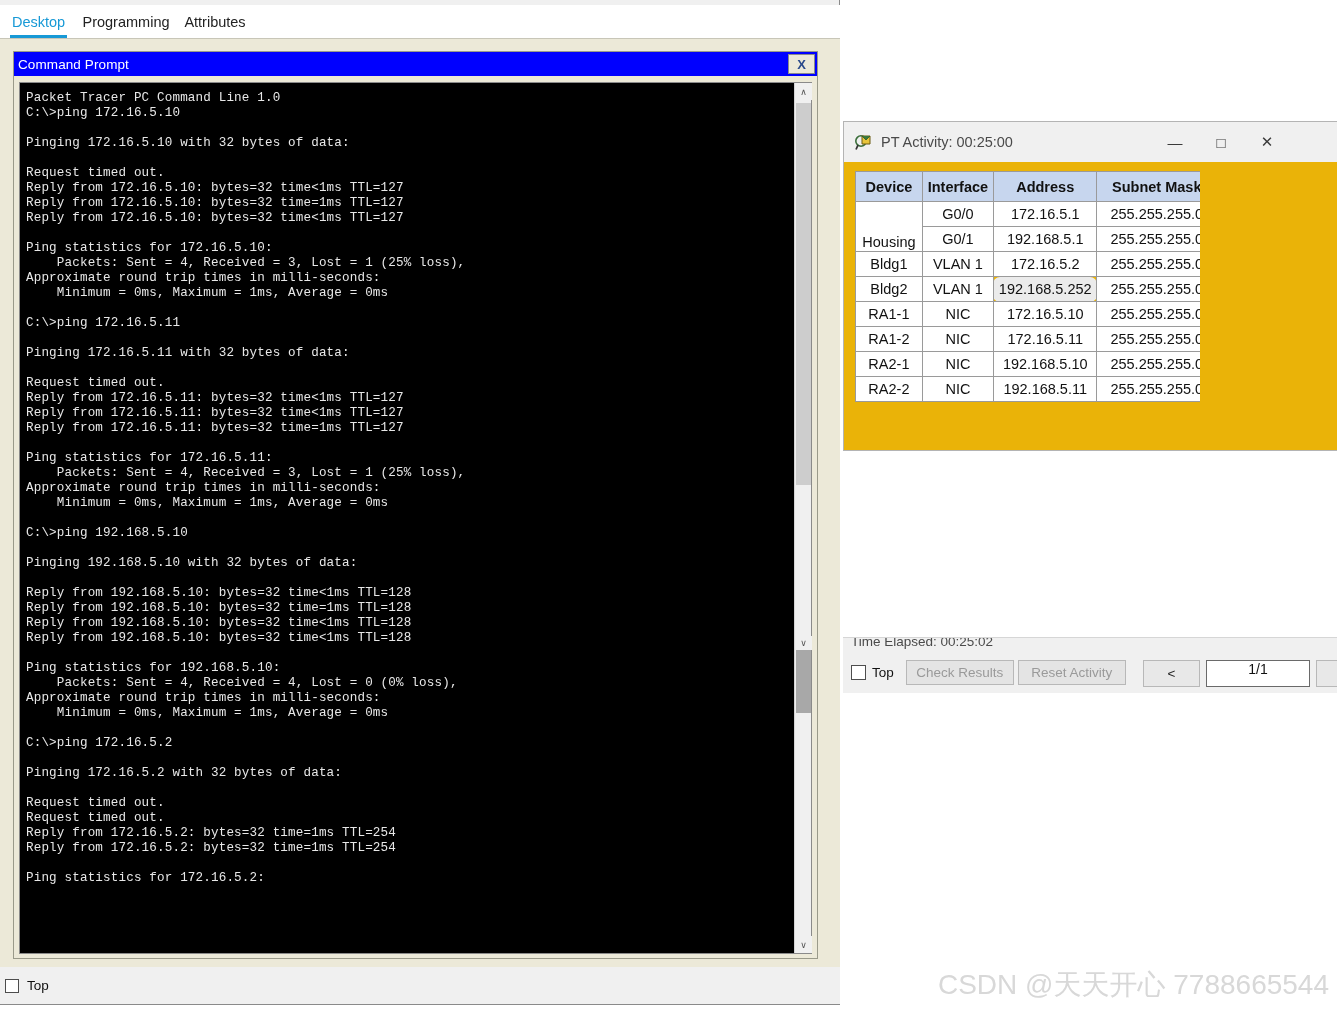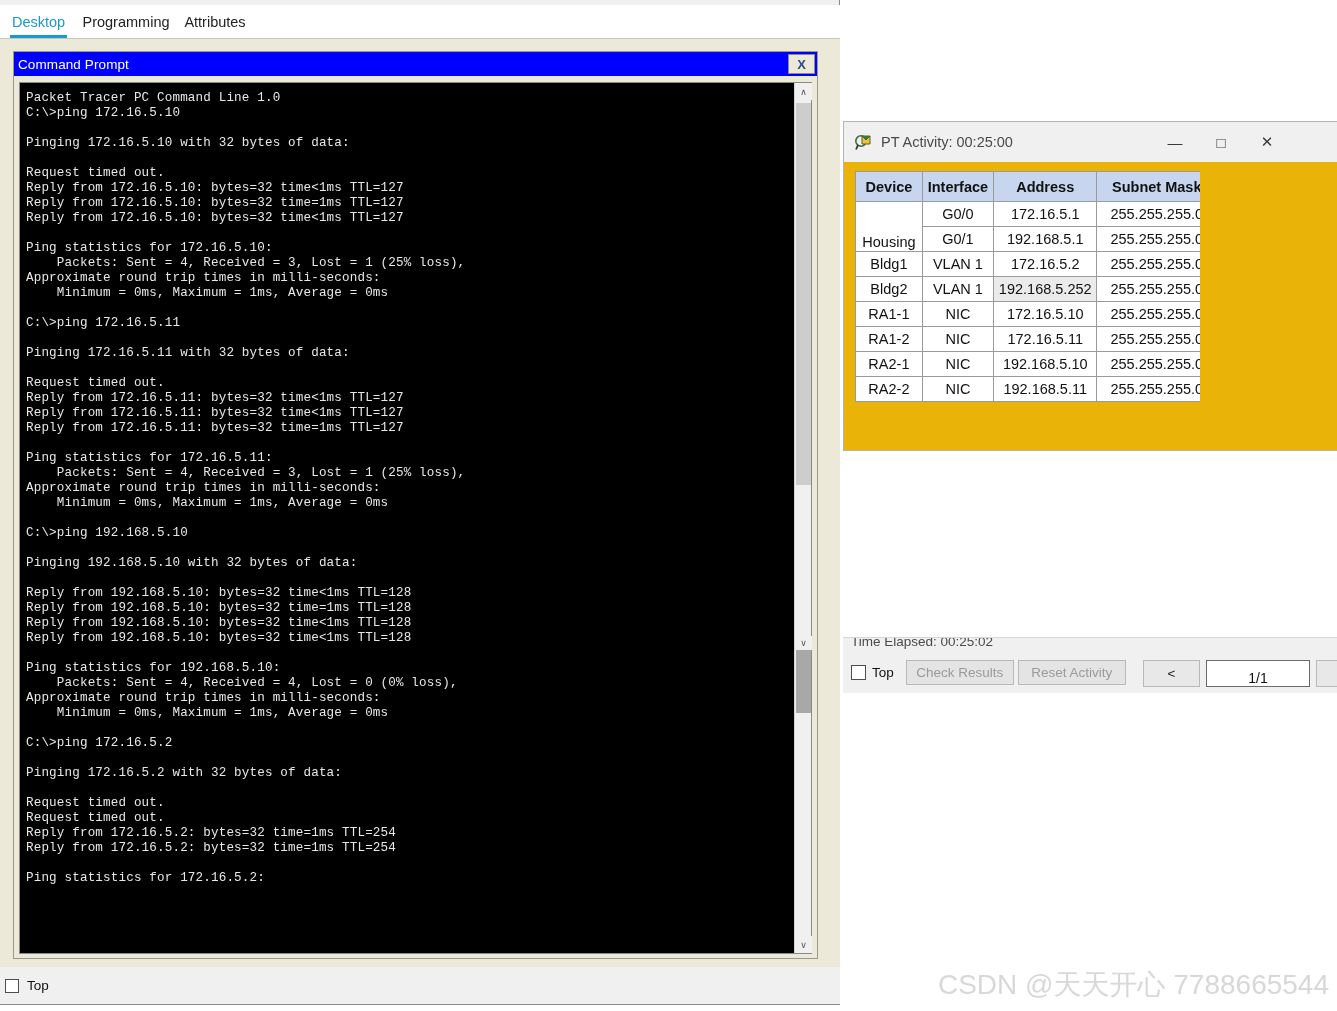--- a/index.html
+++ b/index.html
@@ -208,21 +208,21 @@
     background: #ffffff;
     white-space: nowrap;
     overflow: hidden;
   }
   table.addr thead th {
     background: #c7d6ee;
     font-weight: bold;
     height: 30px;
   }
   table.addr td.device-merged { vertical-align: bottom; padding-bottom: 1px; }
-  table.addr td.hl { background: #ebebeb; }
+  table.addr td.hl { background: #ebebeb; border-radius: 7px; }
   .col-device { width: 62px; }
   .col-iface  { width: 66px; }
   .col-addr   { width: 96px; }
   .col-mask   { width: 111px; }
   .col-gw     { width: 62px; }
   .elapsed {
     position: absolute; left: 8px; top: 3px;
     font-size: 13.5px; color: #1a1a1a;
   }
   .bar-controls {
@@ -253,21 +253,21 @@
     background: #e8e8e8;
     color: #222222; font-size: 13.5px;
     display: flex; align-items: center; justify-content: center;
     cursor: pointer;
   }
   .page-field {
     width: 104px; height: 27px;
     border: 1px solid #6a6a6a;
     background: #ffffff;
     color: #111111; font-size: 14px;
-    display: flex; align-items: flex-end; justify-content: center;
+    display: flex; align-items: flex-start; justify-content: center;
     margin: 0 6px;
     cursor: text;
   }
   .btn-nav-right {
     width: 57px; height: 27px;
     border: 1px solid #b8b8b8;
     background: #e8e8e8;
     color: #222222; font-size: 13.5px;
     display: flex; align-items: center; justify-content: center;
     cursor: pointer;

